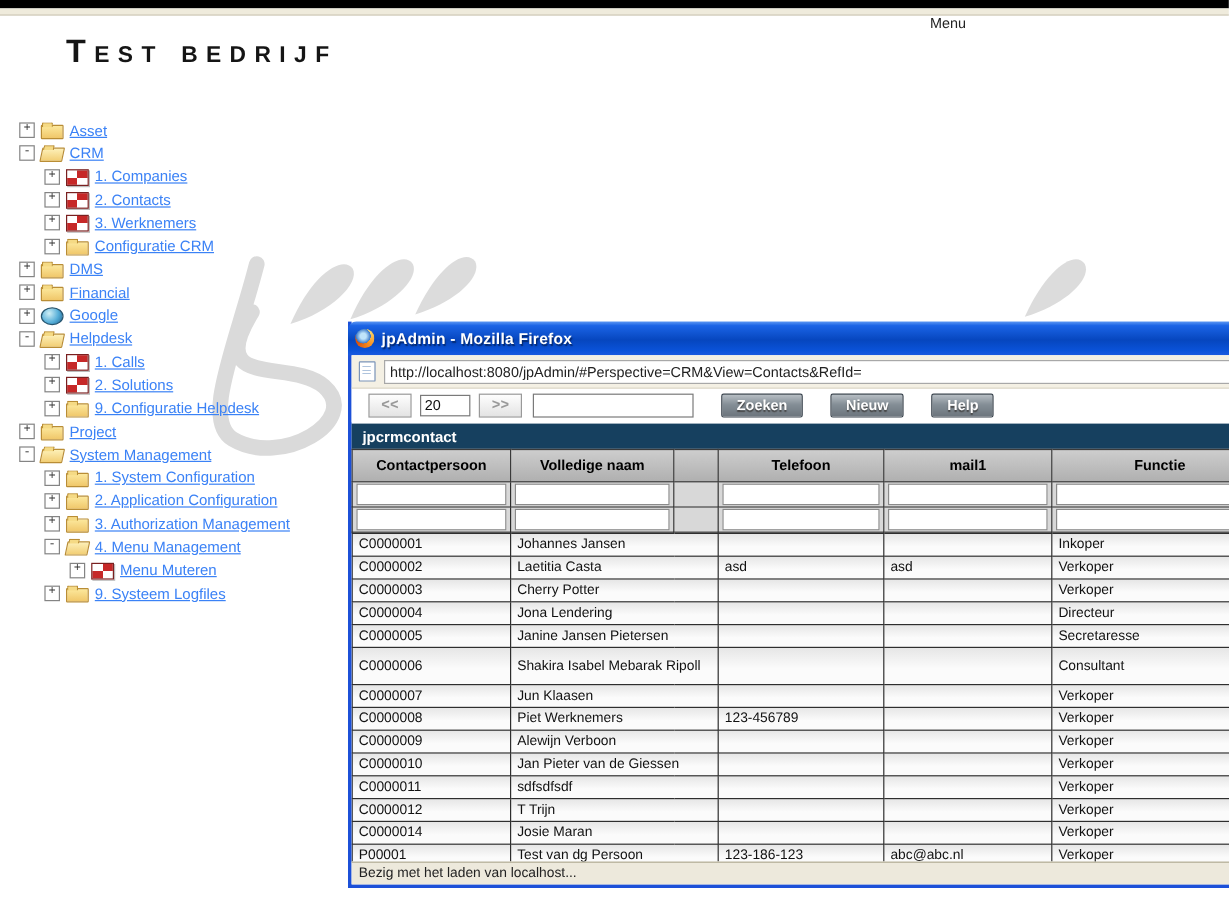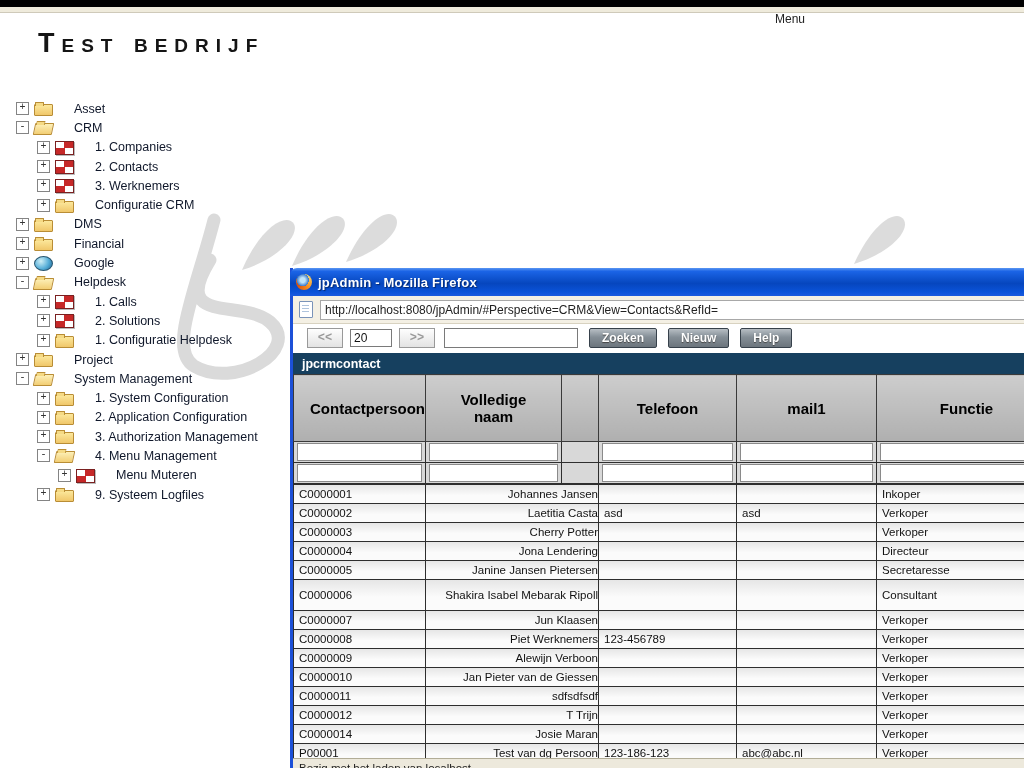--- a/index.html
+++ b/index.html
@@ -2,21 +2,21 @@
 <html><head>
 <meta charset="utf-8">
 <style>
   html,body{margin:0;padding:0;width:1024px;height:768px;overflow:hidden;
     background:#fff;font-family:"Liberation Sans",sans-serif;}
   
   .topbar{position:absolute;left:0;top:0;width:1024px;height:7px;background:#000;}
   .topstrip{position:absolute;left:0;top:7px;width:1024px;height:5px;
     background:#EFEBDC;border-bottom:1px solid #CFCABA;}
   .user-label{position:absolute;left:775px;top:12px;font-size:12px;color:#222;}
-  .logo{position:absolute;left:38px;top:28px;font-size:27px;font-weight:bold;
+  .logo{position:absolute;left:55px;top:28px;font-size:27px;font-weight:bold;
     color:#151515;font-variant:small-caps;letter-spacing:7px;
     font-family:"Liberation Sans",sans-serif;}
   
   .watermark{position:absolute;left:150px;top:200px;z-index:0;pointer-events:none;}
   
   .tree{position:absolute;left:0;top:99px;z-index:1;width:290px;}
   .tree-row{height:19.3px;display:flex;align-items:center;white-space:nowrap;}
   .tree-row.lvl0{padding-left:16px;}
   .tree-row.lvl1{padding-left:37px;}
   .tree-row.lvl2{padding-left:58px;}
@@ -29,21 +29,21 @@
   .ic-folder::before,.ic-folder-open::before{content:"";position:absolute;left:0;top:-3px;
     width:7px;height:3px;background:#F5DA85;border:1px solid #B98D35;border-bottom:none;
     border-radius:1px 1px 0 0;}
   .ic-folder-open{transform:skewX(-12deg);background:linear-gradient(180deg,#FDF0B8,#F2CE74);}
   .ic-module{width:12px;height:12px;margin-top:1px;border:1px solid #7A2020;
     background:conic-gradient(#C62828 0 25%,#fff 0 50%,#C62828 0 75%,#fff 0);
     box-shadow:1px 1px 0 #BBB;}
   .ic-globe{width:13px;height:13px;border-radius:50%;
     background:radial-gradient(circle at 35% 32%,#CFEFF6,#56AEd8 55%,#1E6290);
     border:1px solid #27556F;}
-  .tlabel{color:#0f172a;font-size:12.5px;margin-left:18px;}
+  .tlabel{color:#3b82f6;text-decoration:underline;font-size:12.5px;margin-left:2px;}
   
   .window{position:absolute;left:290px;top:268px;width:760px;z-index:2;
     border:3px solid #1C50D8;border-top:none;background:#fff;}
   .titlebar{height:28px;background:linear-gradient(180deg,#5A96F2 0%,#1B64E6 12%,
     #0646BE 55%,#0A52D8 85%,#1B5ADF 100%);border-radius:7px 7px 0 0;
     display:flex;align-items:center;padding-left:6px;margin:-0px -3px 0 -3px;}
   .ff-icon{width:16px;height:16px;border-radius:50%;margin-right:6px;
     background:radial-gradient(circle at 42% 38%,#BFE4FA 0 18%,#3A78C8 45%,rgba(0,0,0,0) 46%),
       conic-gradient(from 140deg,#F89020,#D84E0C 30%,#F8B040 55%,#F5D870 70%,#F89020);}
   .title-text{color:#fff;font-weight:bold;font-size:13px;
@@ -57,41 +57,41 @@
   .url-input{flex:1;height:18px;border:1px solid #A8A8A8;background:#fff;
     font-size:12px;color:#222;padding:0 4px;font-family:"Liberation Sans",sans-serif;}
   .toolbar{height:28px;background:#fff;display:flex;align-items:center;
     padding-left:14px;gap:7px;}
   .pg-btn{width:36px;height:20px;background:linear-gradient(180deg,#FEFEFE,#E3E3E3);
     border:1px solid #999;color:#999;font-weight:bold;font-size:12px;
     font-family:"Liberation Mono",monospace;}
   .pg-size{width:34px;height:16px;border:1px solid #7A7A7A;font-size:12px;
     padding:0 3px;color:#111;}
   .search-input{width:128px;height:16px;border:1px solid #7A7A7A;margin-left:2px;}
-  .act-btn{height:20px;padding:0 12px;margin-left:4px;color:#fff;font-weight:bold;
+  .act-btn{height:20px;padding:0 12px;margin-left:16px;color:#fff;font-weight:bold;
     font-size:12px;border:1px solid #37414B;border-radius:2px;
     background:linear-gradient(180deg,#B7BEC4 0%,#848E96 45%,#6C757D 100%);
     text-shadow:0 1px 1px #444;}
   
   .grid-title{height:21px;background:#16405F;color:#fff;font-weight:bold;
     font-size:12.5px;display:flex;align-items:center;padding-left:9px;margin-top:1px;}
   table.grid{border-collapse:collapse;table-layout:fixed;width:763px;}
   .grid th{height:20px;background:linear-gradient(180deg,#CDCDCD,#AFAFAF);
-    border:1px solid #3A3A3A;font-size:15px;color:#000;text-align:center;
-    font-weight:bold;padding:16px;}
+    border:1px solid #3A3A3A;font-size:12px;color:#000;text-align:center;
+    font-weight:bold;padding:3px;}
   .grid td{border:1px solid #2E2E2E;font-size:11.5px;color:#111;padding:0 0 0 5px;
     overflow:hidden;white-space:nowrap;}
   tr.filter td{background:#D8D8D8;height:20px;padding:0 3px;}
   td.gapcell{background:#C4C4C4;}
   .filter-input{width:calc(100% - 6px);height:14px;border:1px solid #8A8A8A;
     background:#fff;display:block;margin:0 auto;}
   .grid-body-clip{height:274px;overflow:hidden;}
   tbody.data tr{height:19px;background:linear-gradient(180deg,#E6E6E6 0,#FBFBFB 55%);}
   tbody.data tr.tall{height:31px;}
-  tbody.data td.namecell{white-space:normal;line-height:13px;text-align:right;}
+  tbody.data td.namecell{white-space:normal;line-height:13px;}
   .statusbar{height:18px;background:#EDE9DC;border-top:1px solid #B2AD97;
     display:flex;align-items:center;padding-left:6px;font-size:11.5px;color:#222;}
 </style>
 </head>
 <body>
 
 <div class="topbar"></div>
 <div class="topstrip"></div>
 <div class="user-label">Menu</div>
 <div class="logo">Test bedrijf</div>
@@ -163,21 +163,21 @@
     <a class="tlabel">1. Calls</a>
   </div>
     <div class="tree-row lvl1">
     <span class="exp">+</span>
     <span class="ticon ic-module"></span>
     <a class="tlabel">2. Solutions</a>
   </div>
     <div class="tree-row lvl1">
     <span class="exp">+</span>
     <span class="ticon ic-folder"></span>
-    <a class="tlabel">1. Configuratie Helpdesk</a>
+    <a class="tlabel">9. Configuratie Helpdesk</a>
   </div>
     <div class="tree-row lvl0">
     <span class="exp">+</span>
     <span class="ticon ic-folder"></span>
     <a class="tlabel">Project</a>
   </div>
     <div class="tree-row lvl0">
     <span class="exp">-</span>
     <span class="ticon ic-folder-open"></span>
     <a class="tlabel">System Management</a>

